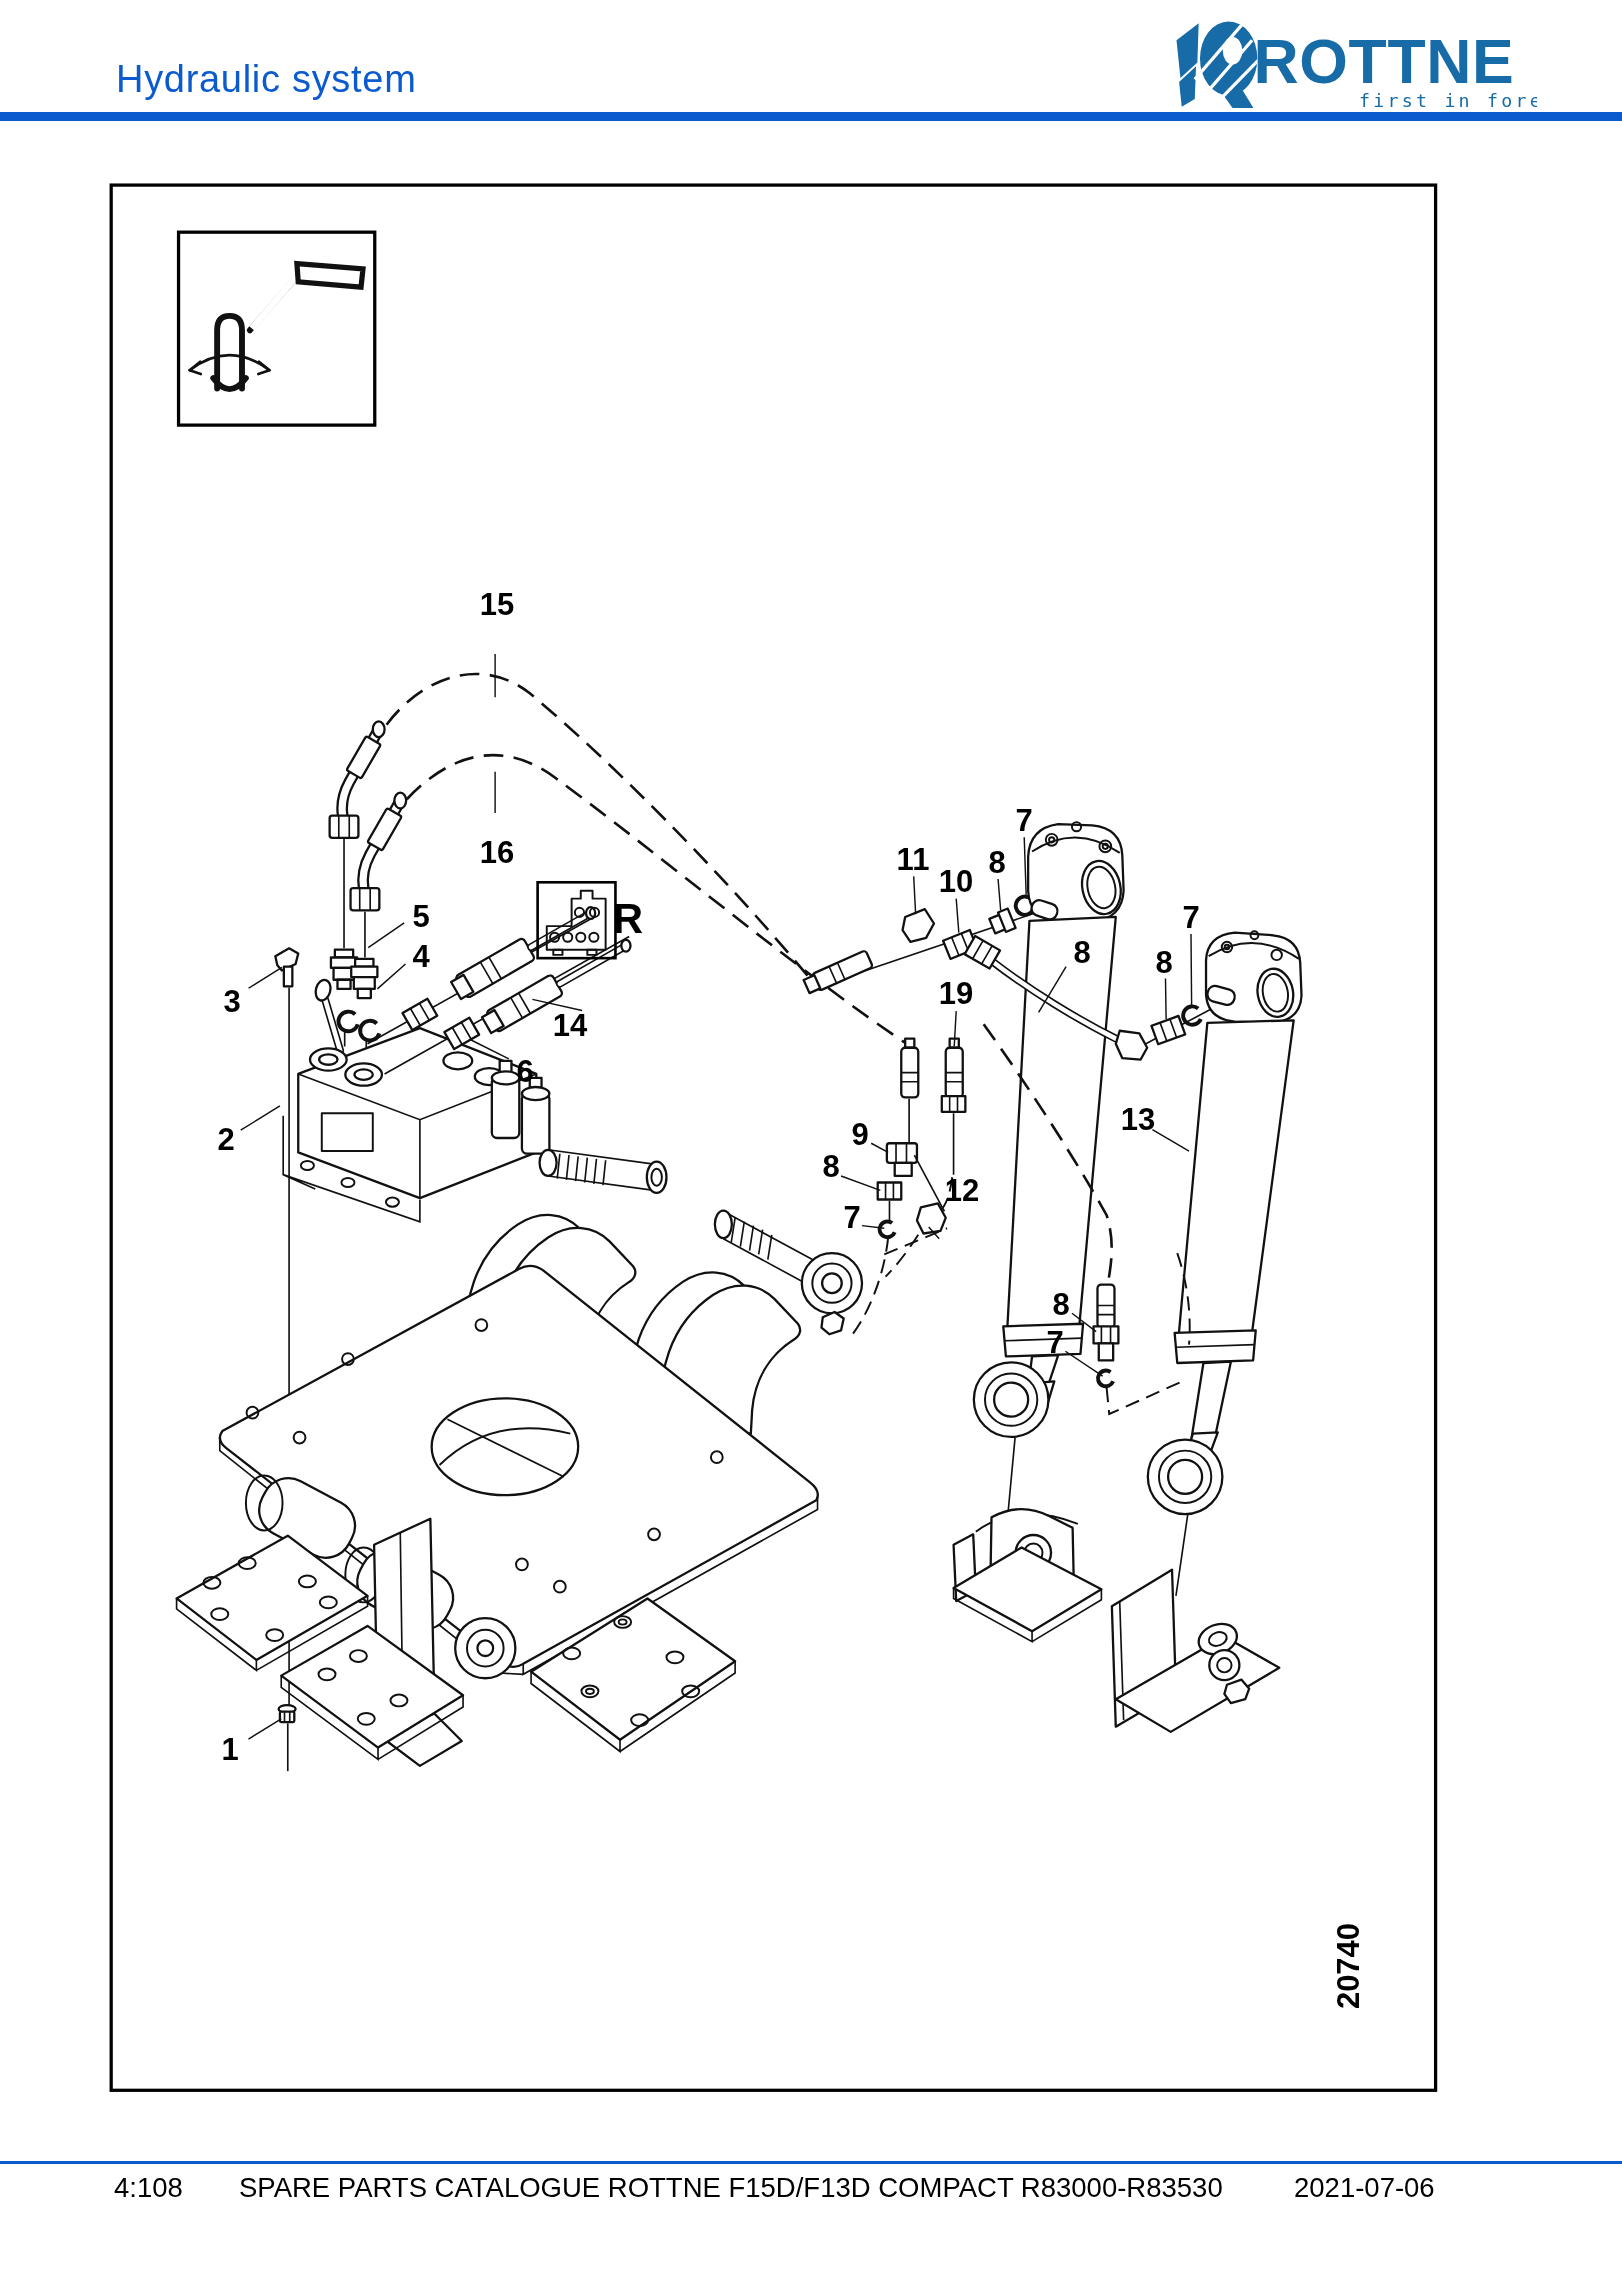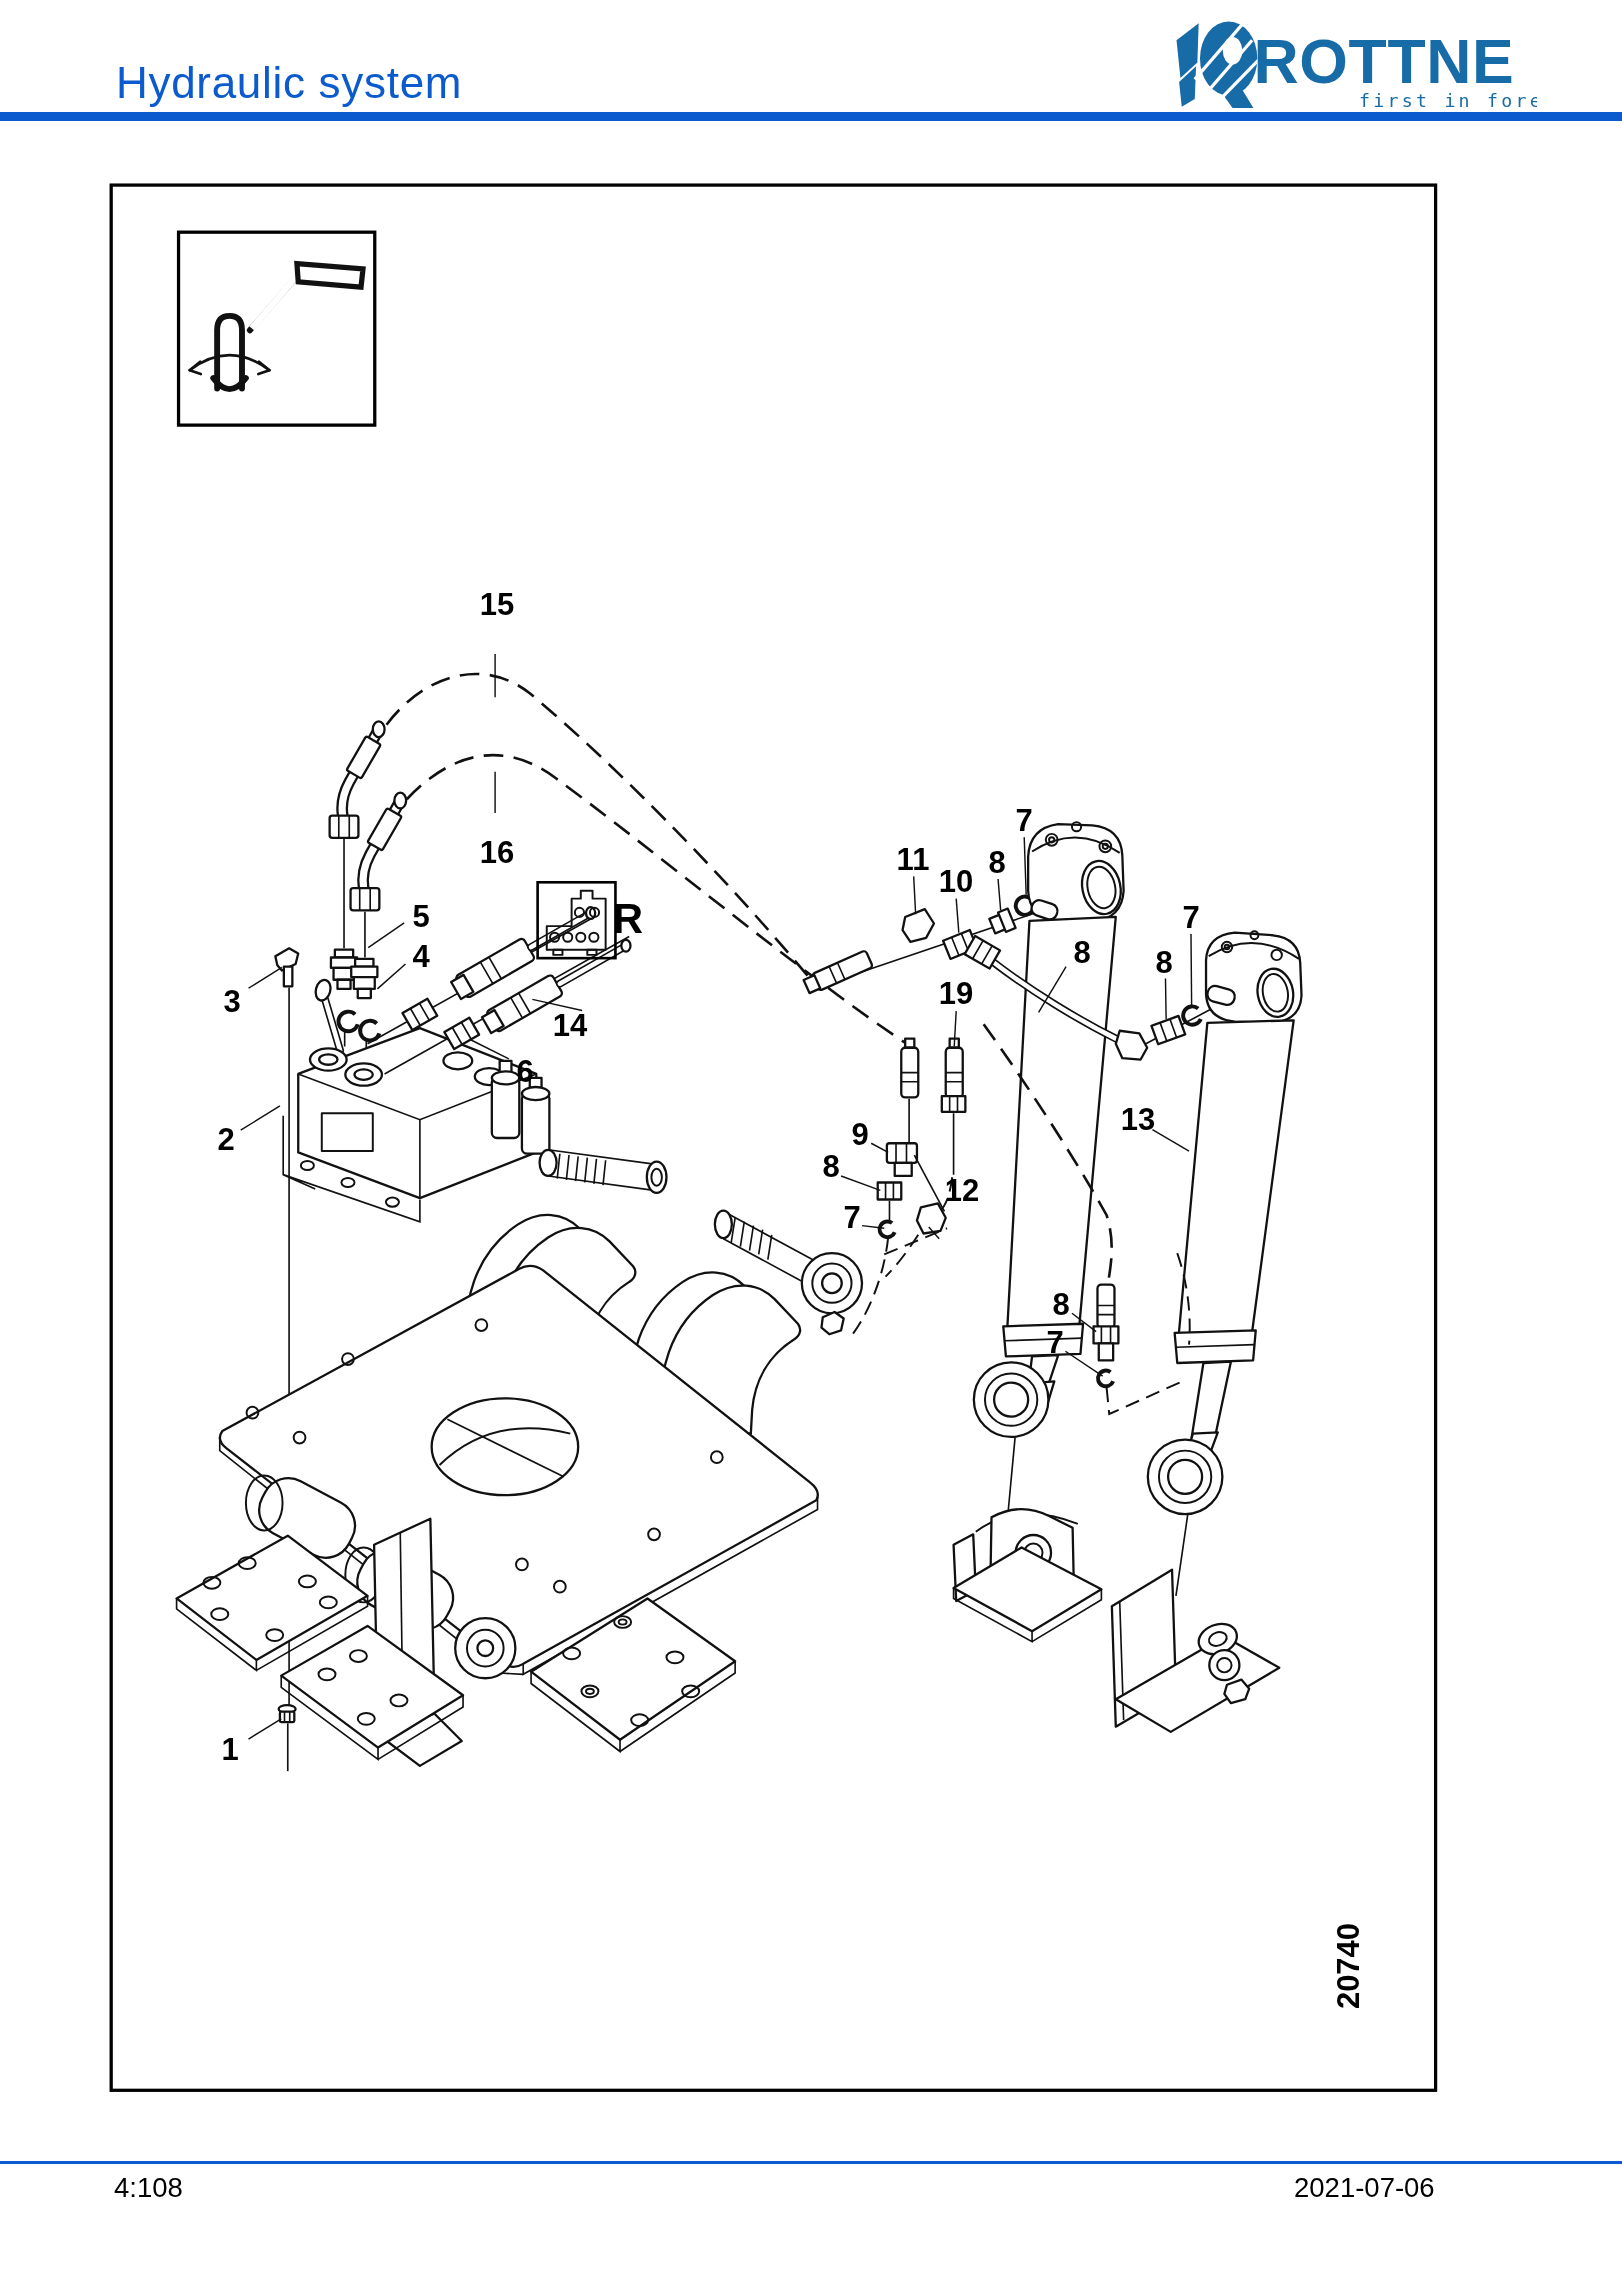--- a/index.html
+++ b/index.html
@@ -8,21 +8,21 @@
     --ink:#111;
   }
   html,body{margin:0;padding:0;background:#888;}
   .page{
     position:relative;width:1622px;height:2295px;background:#fff;
     font-family:"Liberation Sans",sans-serif;overflow:hidden;
   }
   
   .page-title{
     position:absolute;left:116px;top:58px;
-    font-size:44px;color:var(--accent);letter-spacing:0.7px;white-space:nowrap;
+    font-size:38px;color:var(--accent);letter-spacing:0.7px;white-space:nowrap;
   }
   .accent-bar{
     position:absolute;left:0;top:112px;width:1622px;height:8.5px;background:var(--accent);
   }
   .logo{position:absolute;left:1164px;top:9.2px;width:373px;height:101px;}
   .logo text.brand{
     font-family:"Liberation Sans",sans-serif;font-weight:800;font-size:96px;
     fill:var(--logo);letter-spacing:1px;
   }
   .logo text.tagline{
@@ -481,16 +481,17 @@
       <div class="plabel" style="left: 497px; top: 604px;">15</div>
       <div class="plabel" style="left: 497px; top: 831px; margin-top: 21px;">16</div>
       <div class="plabel" style="left: 1082px; top: 952px;">8</div>
       <div class="plabel" style="left: 956px; top: 993px;">19</div>
       <div class="plabel" style="left: 628px; top: 919px; font-size: 42px;">R</div>
       <div class="plabel" style="left: 1348px; top: 1966px; font-size: 31px; transform: translate(-50%, -50%) rotate(-90deg);">20740</div>
     </div>
 
   <div class="footer-line"></div>
   <div class="footer-text f-page">4:108</div>
+  <div class="footer-text f-title">SPARE PARTS CATALOGUE ROTTNE F15D/F13D COMPACT R83000-R83530</div>
   <div class="footer-text f-date">2021-07-06</div>
 
 </div>
 
 
 </body></html>

